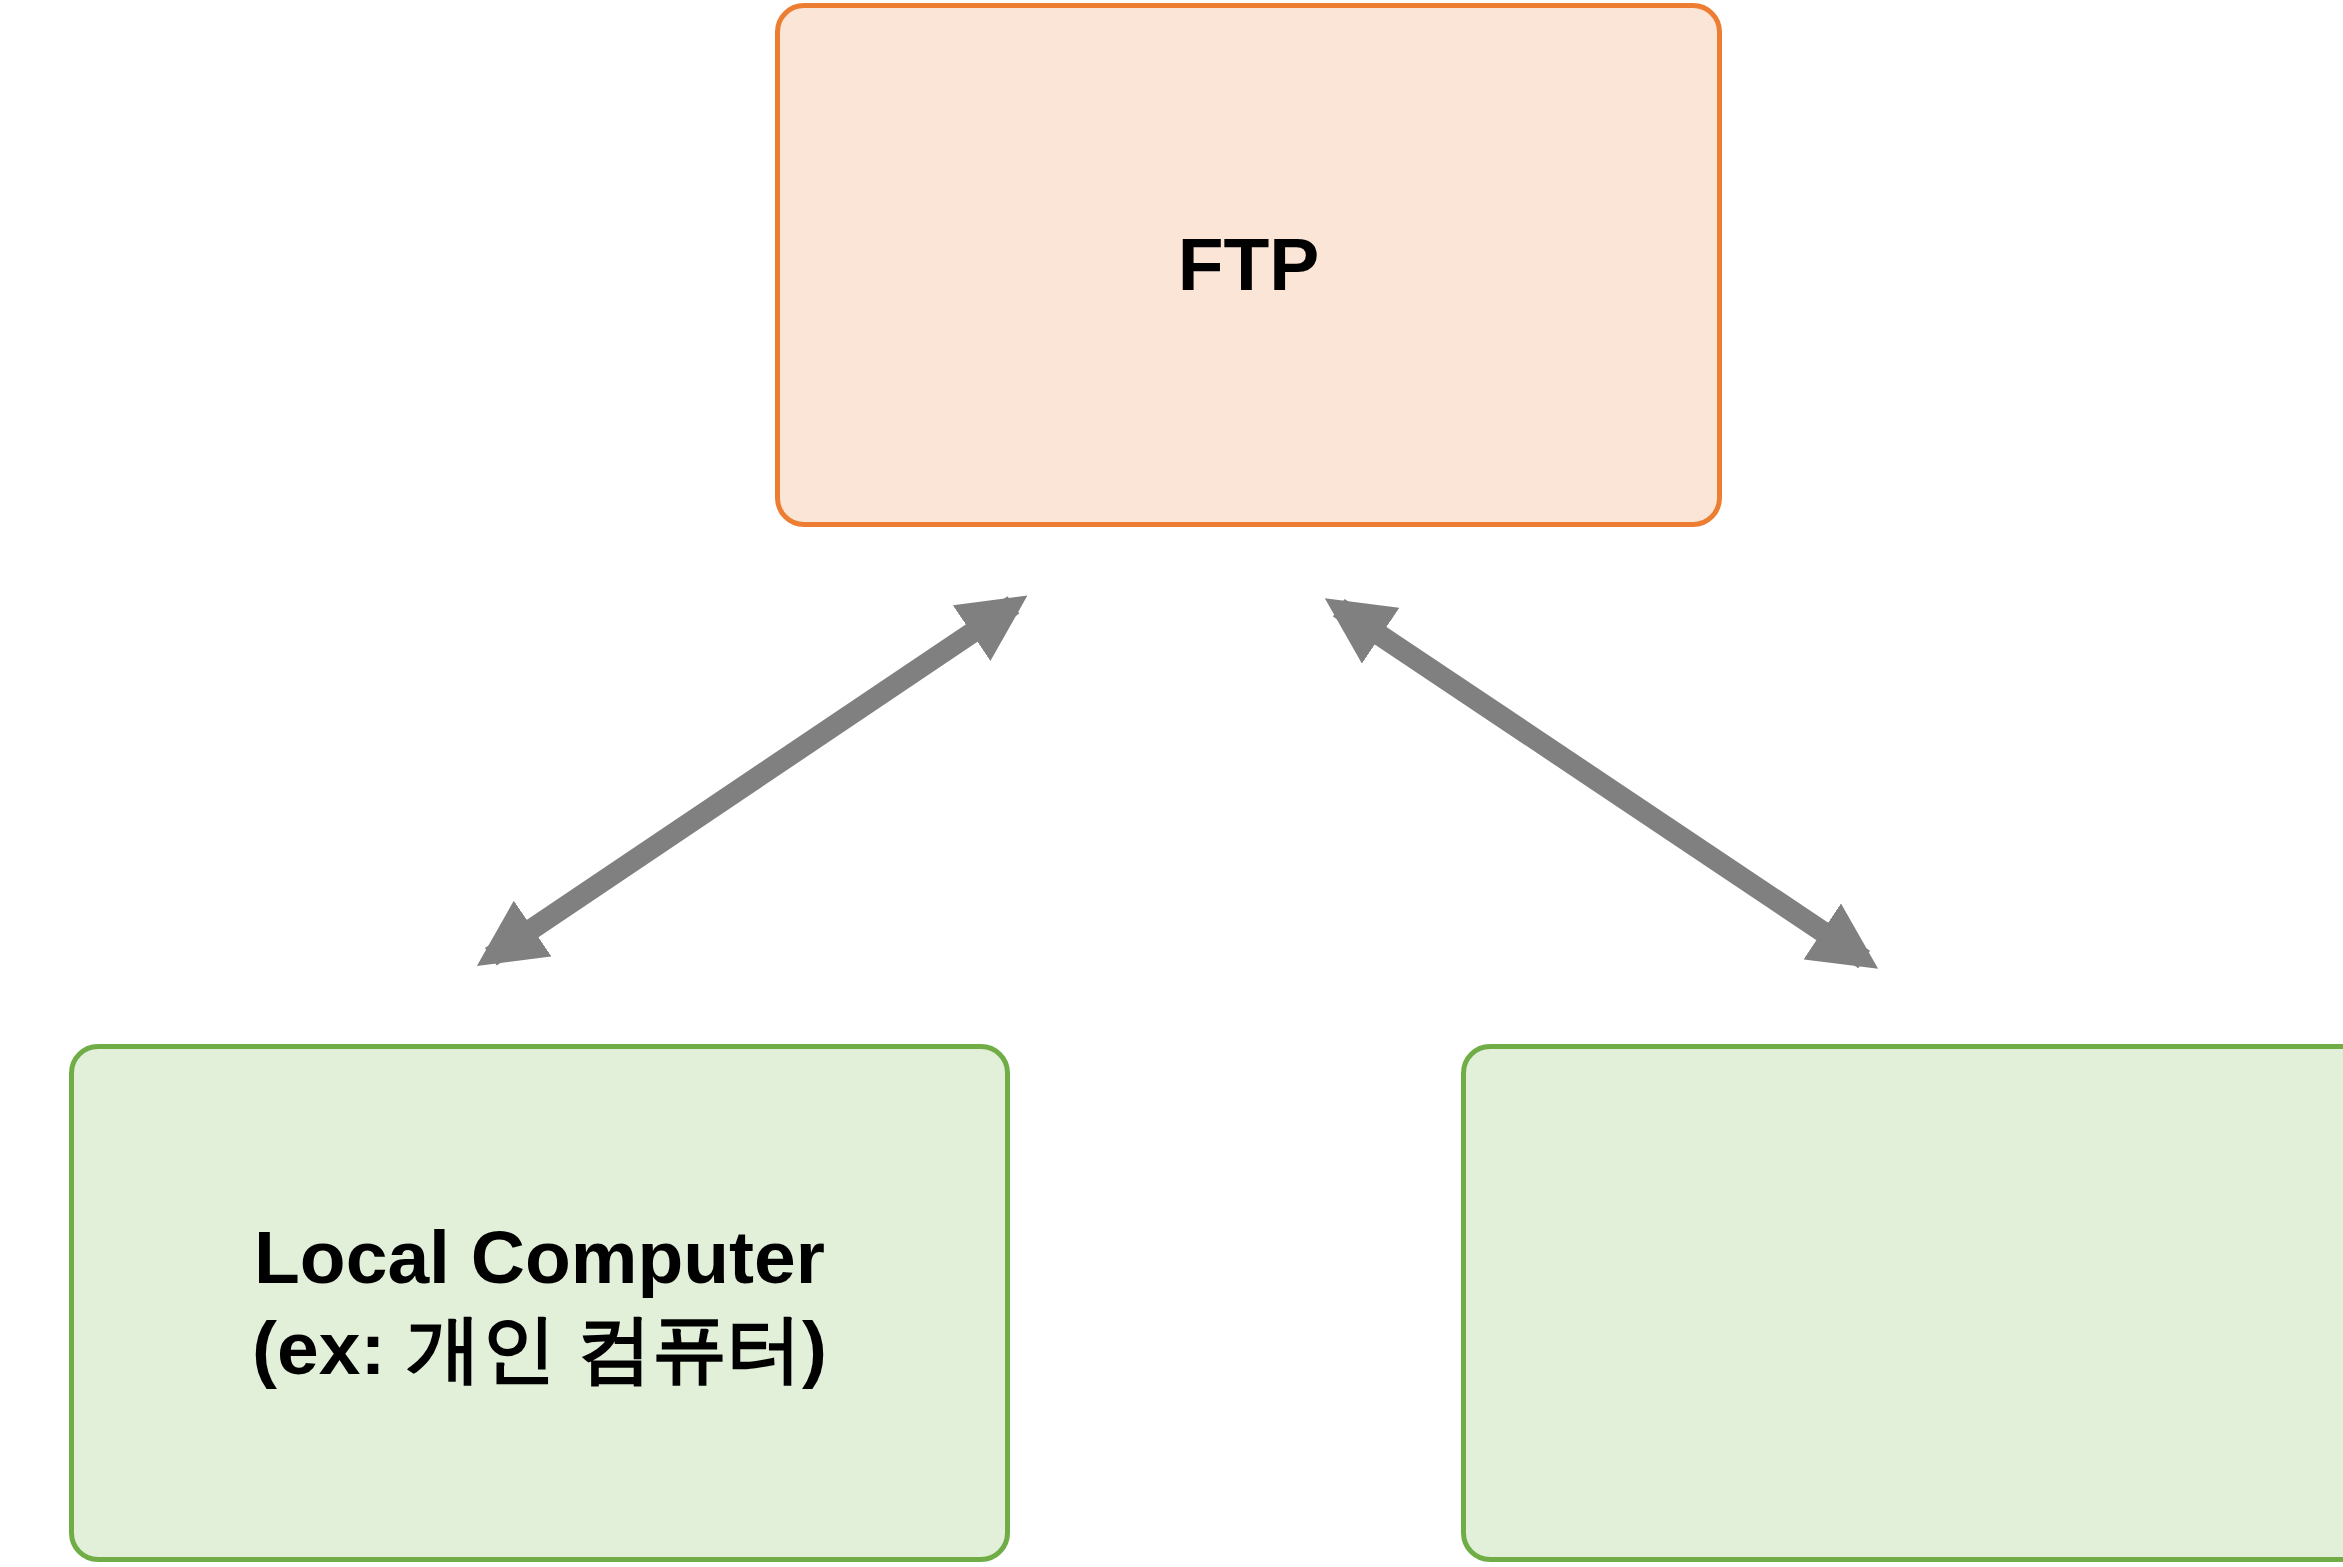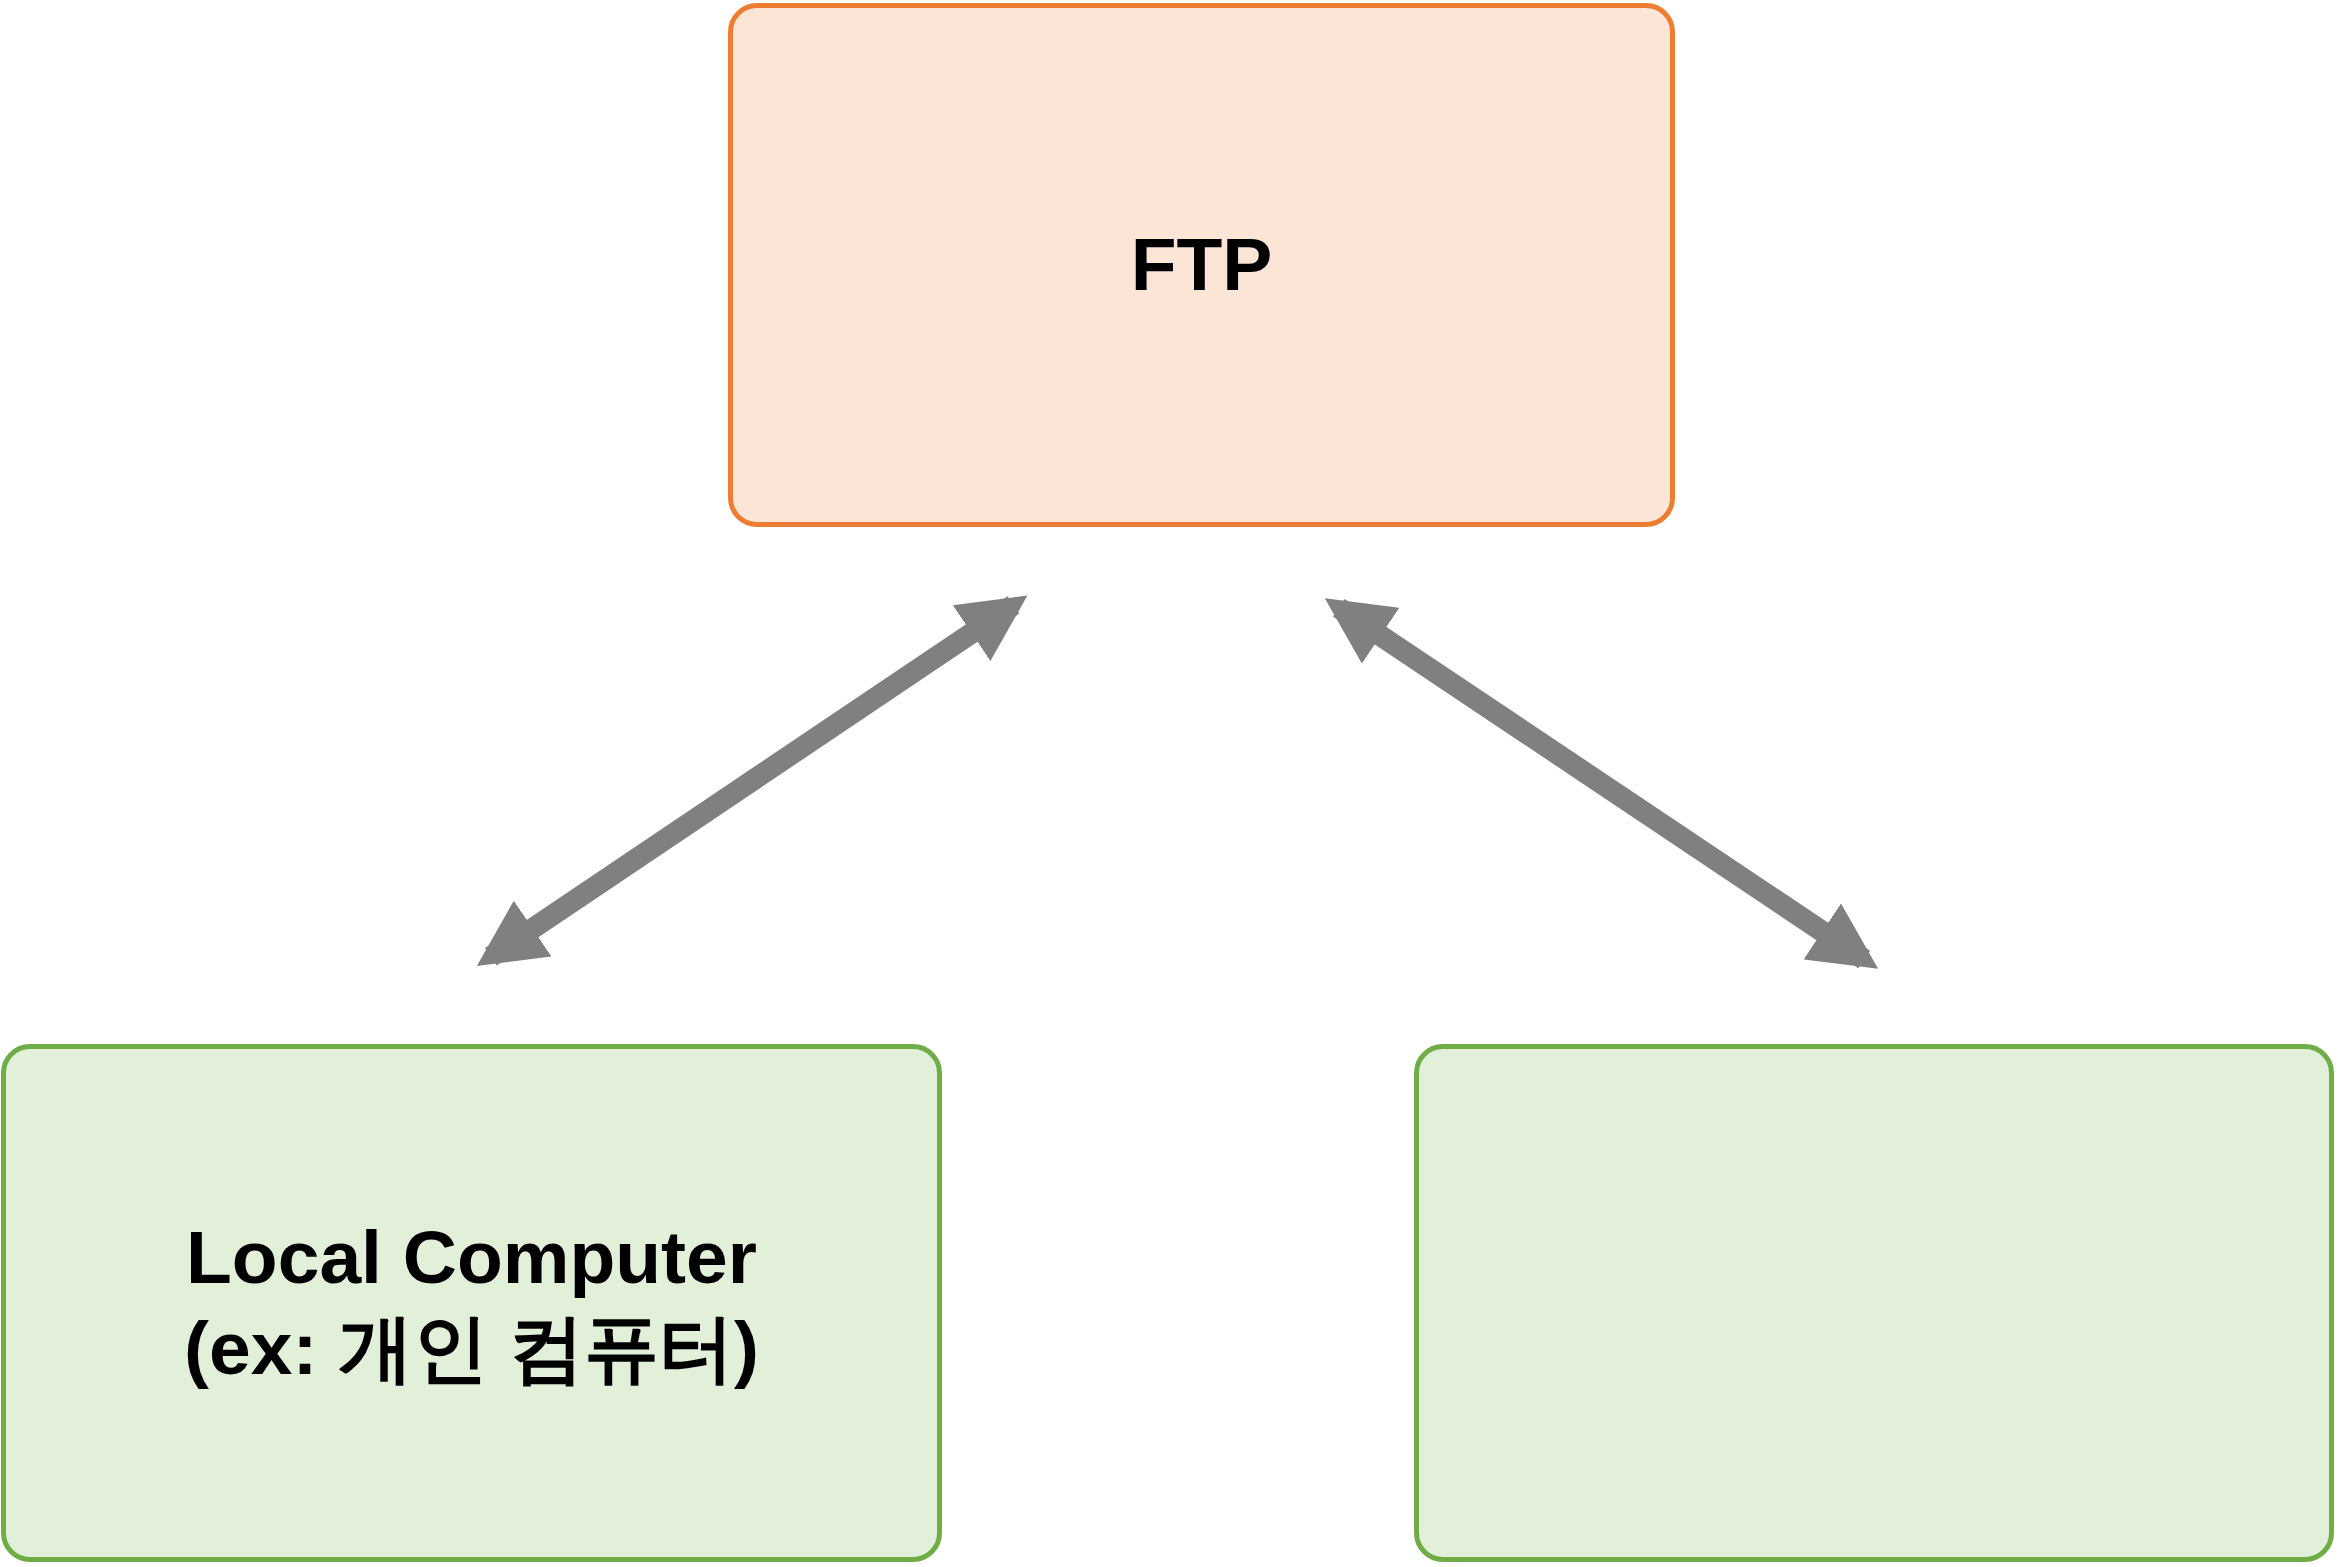--- a/index.html
+++ b/index.html
@@ -21,35 +21,36 @@
     border-radius: 29px;
     display: flex;
     flex-direction: column;
     justify-content: center;
     align-items: center;
     text-align: center;
     font-weight: bold;
     color: #000000;
     font-size: 75px;
     line-height: 1.22;
+    margin-left: 47px;
   }
   .node .line {
     display: block;
     white-space: nowrap;
   }
   #node-ftp {
     left: 728px;
     top: 2.7px;
     width: 947px;
     height: 524px;
     background: #FBE5D6;
     border: 5.5px solid #ED7D31;
   }
   #node-local {
-    left: 1px;
+    left: 22px;
     top: 1044px;
     width: 941px;
     height: 518px;
     background: #E2EFD9;
     border: 5.5px solid #70AD47;
   }
   #node-web {
     left: 1414px;
     top: 1044px;
     width: 920px;

